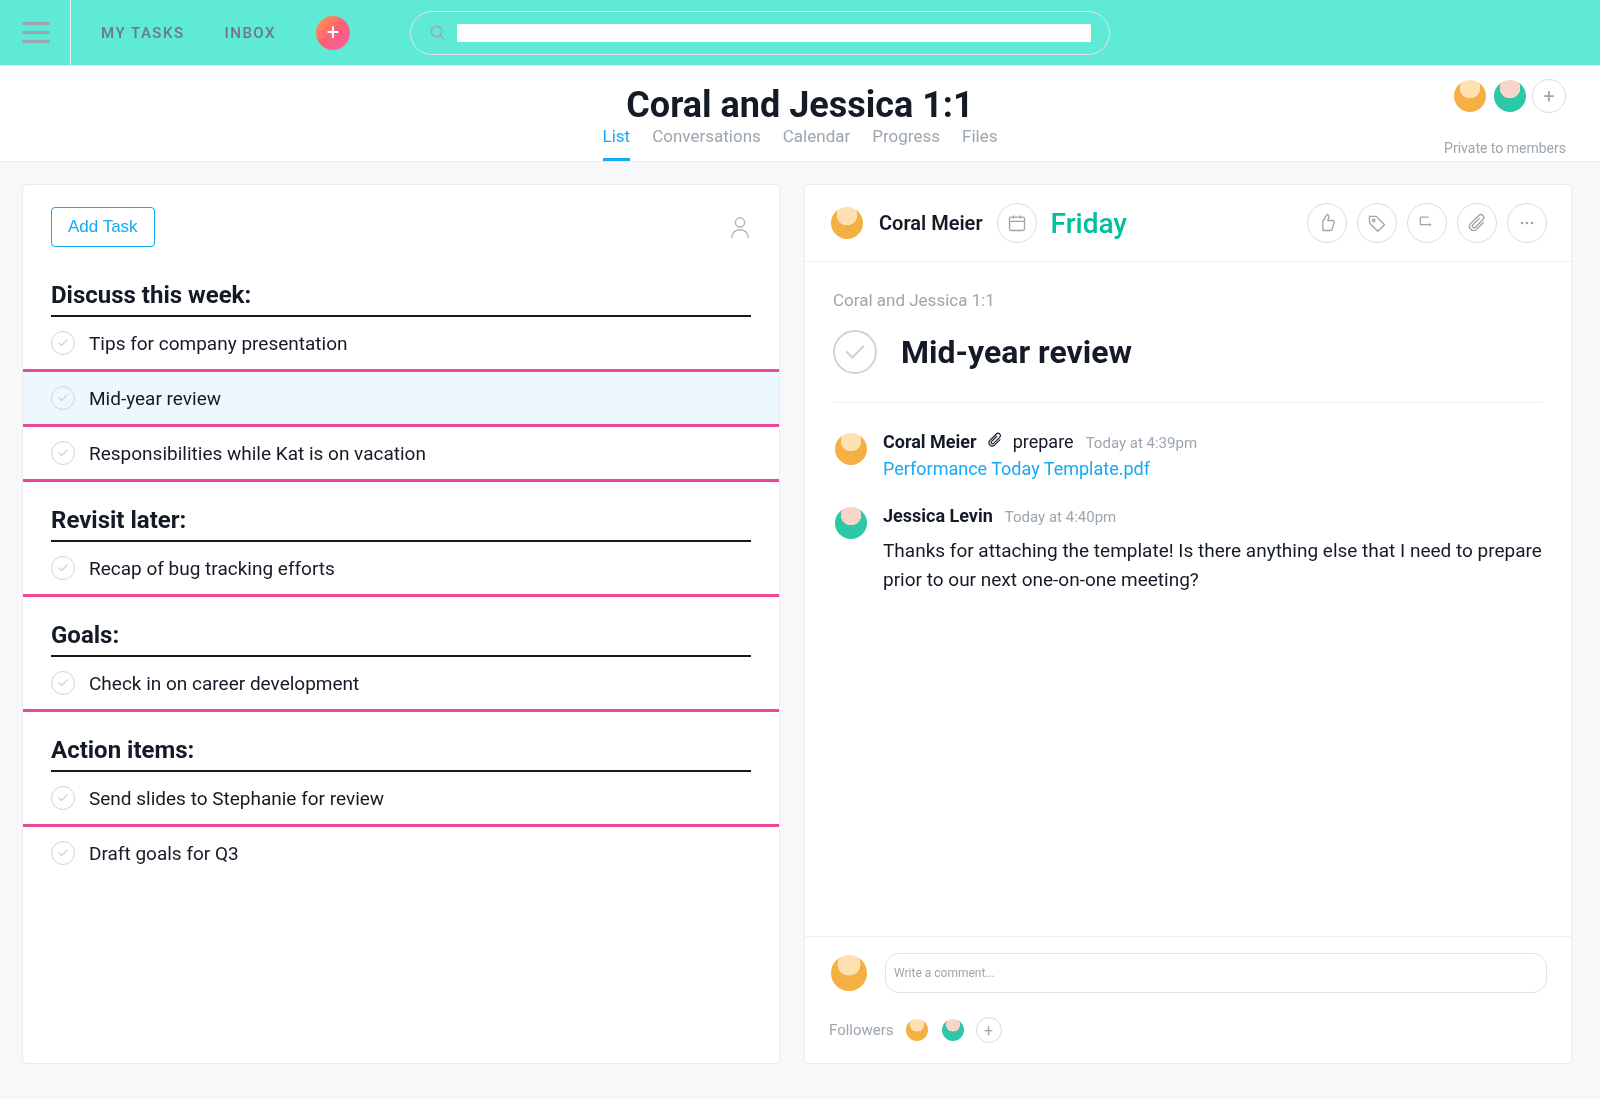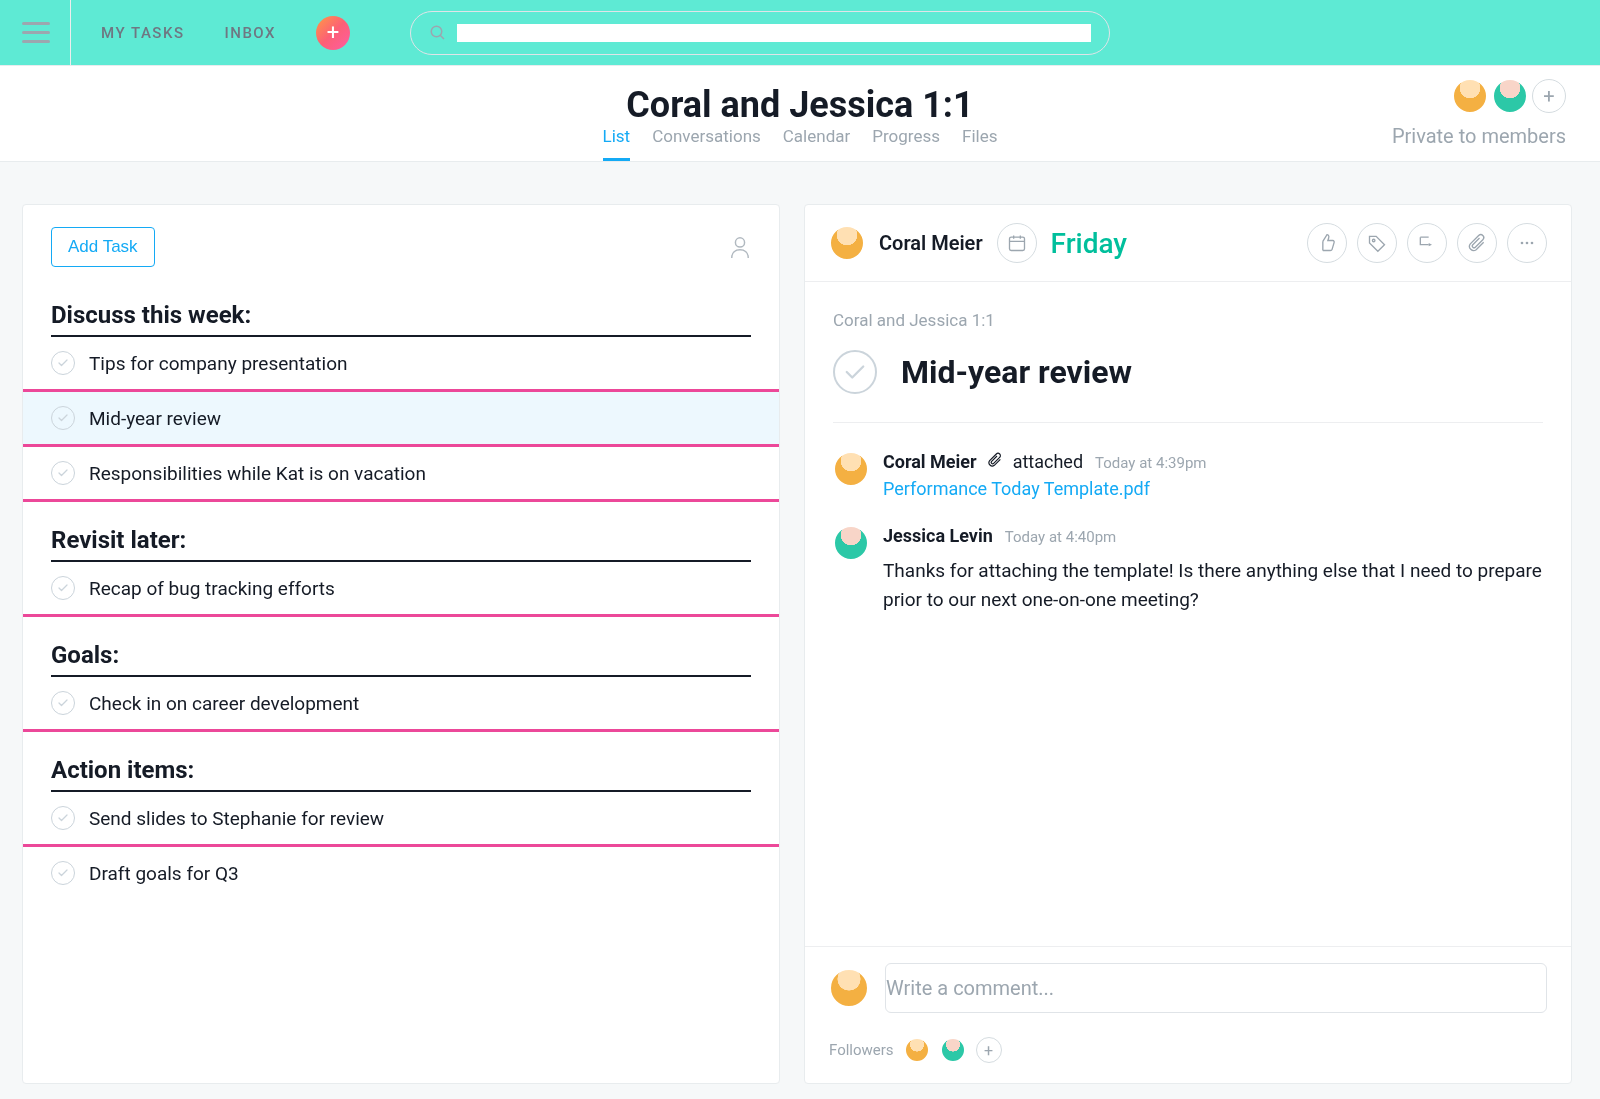--- a/index.html
+++ b/index.html
@@ -22,25 +22,25 @@
 .tabs { display:flex; justify-content:center; gap:22px; }
 .tab { font-size:17px; color:#9ca6af; padding-bottom:12px; cursor:pointer; border-bottom:3px solid transparent; }
 .tab.active { color:#14aaf5; border-bottom-color:#14aaf5; }
 .header-right { position:absolute; right:34px; top:12px; text-align:right; }
 .avatars { display:flex; align-items:center; gap:4px; justify-content:flex-end; }
 .avatar { width:36px; height:36px; border-radius:50%; display:inline-block; }
 .avatar.coral { background: radial-gradient(circle at 50% 25%, #ffe0b3 0 35%, #f4b042 36% 100%); border:2px solid #fff; }
 .avatar.jessica { background: radial-gradient(circle at 50% 25%, #f8d5c8 0 35%, #2cc8a7 36% 100%); border:2px solid #fff; }
 .avatar.small { width:26px; height:26px; }
 .add-circle { width:34px; height:34px; border-radius:50%; border:1.5px solid #d5dce0; display:flex; align-items:center; justify-content:center; color:#9ca6af; font-size:20px; cursor:pointer; background:#fff; }
-.privacy { font-size:20px; color:#9ca6af; margin-top:10px; }
+.privacy { font-size:14px; color:#9ca6af; margin-top:26px; }
 
 
 .content { display:flex; gap:24px; padding:22px; }
-.panel { background:#fff; border:1px solid #e8ecee; border-radius:4px;margin-top:20px; }
+.panel { background:#fff; border:1px solid #e8ecee; border-radius:4px; }
 .left-panel { width:758px; height:880px; overflow:hidden; }
 .right-panel { width:768px; height:880px; display:flex; flex-direction:column; overflow:hidden;}
 
 
 .left-top { display:flex; align-items:center; justify-content:space-between; padding:22px 28px 10px; }
 .add-task-btn { border:1.5px solid #14aaf5; color:#14aaf5; background:#fff; font-size:17px; font-weight:500; padding:9px 16px; border-radius:4px; cursor:pointer; }
 .person-outline { width:22px; height:24px; stroke:#b1b9c0; fill:none; stroke-width:1.6; cursor:pointer; }
 .section-title { font-size:24px; font-weight:700; padding: 24px 28px 6px; }
 .section-rule { height:2px; background:#151b26; margin: 0 28px; }
 .task-row { display:flex; align-items:center; gap:14px; padding:14px 28px; border-bottom:3px solid #ec4899; cursor:pointer; }
@@ -71,21 +71,21 @@
 .story-body { flex:1; }
 .story-head { display:flex; align-items:baseline; gap:8px; flex-wrap:wrap;}
 .story-author { font-size:18px; font-weight:700; }
 .story-verb { font-size:18px; color:#151b26; }
 .story-time { font-size:15px; color:#9ca6af; margin-left:4px;}
 .story-link { color:#14aaf5; font-size:18px; margin-top:6px; display:inline-block; cursor:pointer;}
 .story-text { font-size:19px; color:#151b26; margin-top:10px; line-height:1.55; }
 .clip-inline { width:16px; height:16px; stroke:#151b26; fill:none; stroke-width:1.8; vertical-align:middle; margin:0 2px;}
 
 .comment-bar { border-top:1px solid #edeef0; padding:16px 24px; display:flex; align-items:center; gap:16px; }
-.comment-input { flex:1; border:1px solid #e0e4e8; border-radius:6px; padding:12px 0; font-size:20px; color:#9ca6af; cursor:text; }
+.comment-input { flex:1; border:1px solid #e0e4e8; border-radius:14px; padding:12px 8px; font-size:12px; color:#9ca6af; cursor:text; }
 .followers-bar { padding: 8px 24px 20px; display:flex; align-items:center; gap:10px; }
 .followers-label { font-size:15px; color:#9ca6af; }
 .add-circle.smallc { width:26px; height:26px; font-size:16px; }
 </style>
 </head>
 <body>
 
 <div class="topbar">
   <div class="hamburger">
       <span></span>
@@ -263,21 +263,21 @@
         <span class="detail-title">Mid-year review</span>
       </div>
       <div id="stories-mount">
           <div class="story">
             <span class="avatar coral"></span>
             <div class="story-body"><div class="story-head">
                 <span class="story-author">Coral Meier</span> 
                 <svg class="clip-inline" viewBox="0 0 24 24">
                   <path d="M20 11l-9 9a5 5 0 01-7-7l10-10a3.5 3.5 0 015 5L10 17a2 2 0 01-3-3l8-8"></path>
                 </svg> 
-                <span class="story-verb">attached</span>
+                <span class="story-verb">prepare</span>
                 <span class="story-time">Today at 4:39pm</span>
               </div><a class="story-link">Performance Today Template.pdf</a></div>
           </div>
           <div class="story">
             <span class="avatar jessica"></span>
             <div class="story-body">
               <div class="story-head">
                 <span class="story-author">Jessica Levin</span> 
                 <span class="story-time">Today at 4:40pm</span>
               </div>

